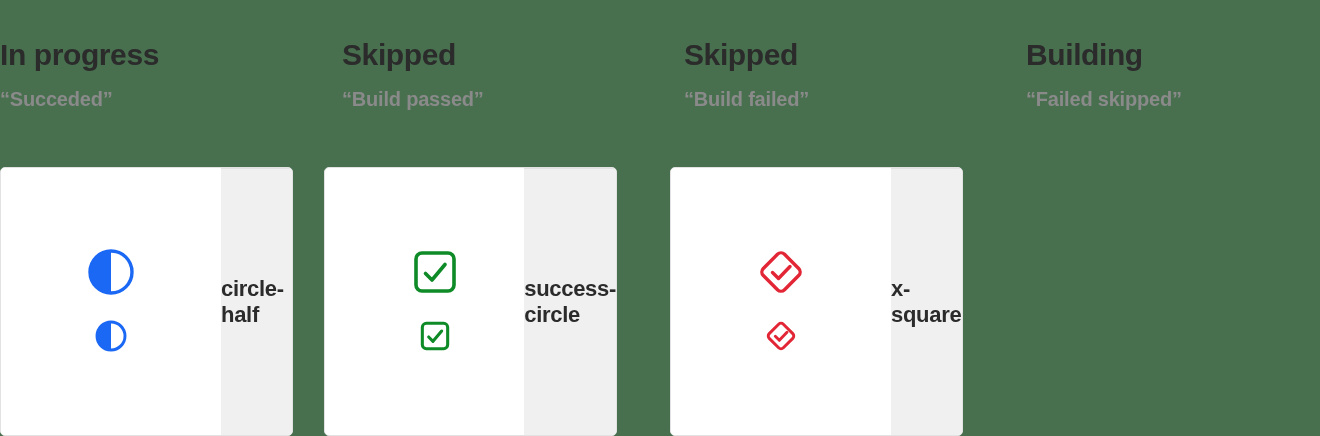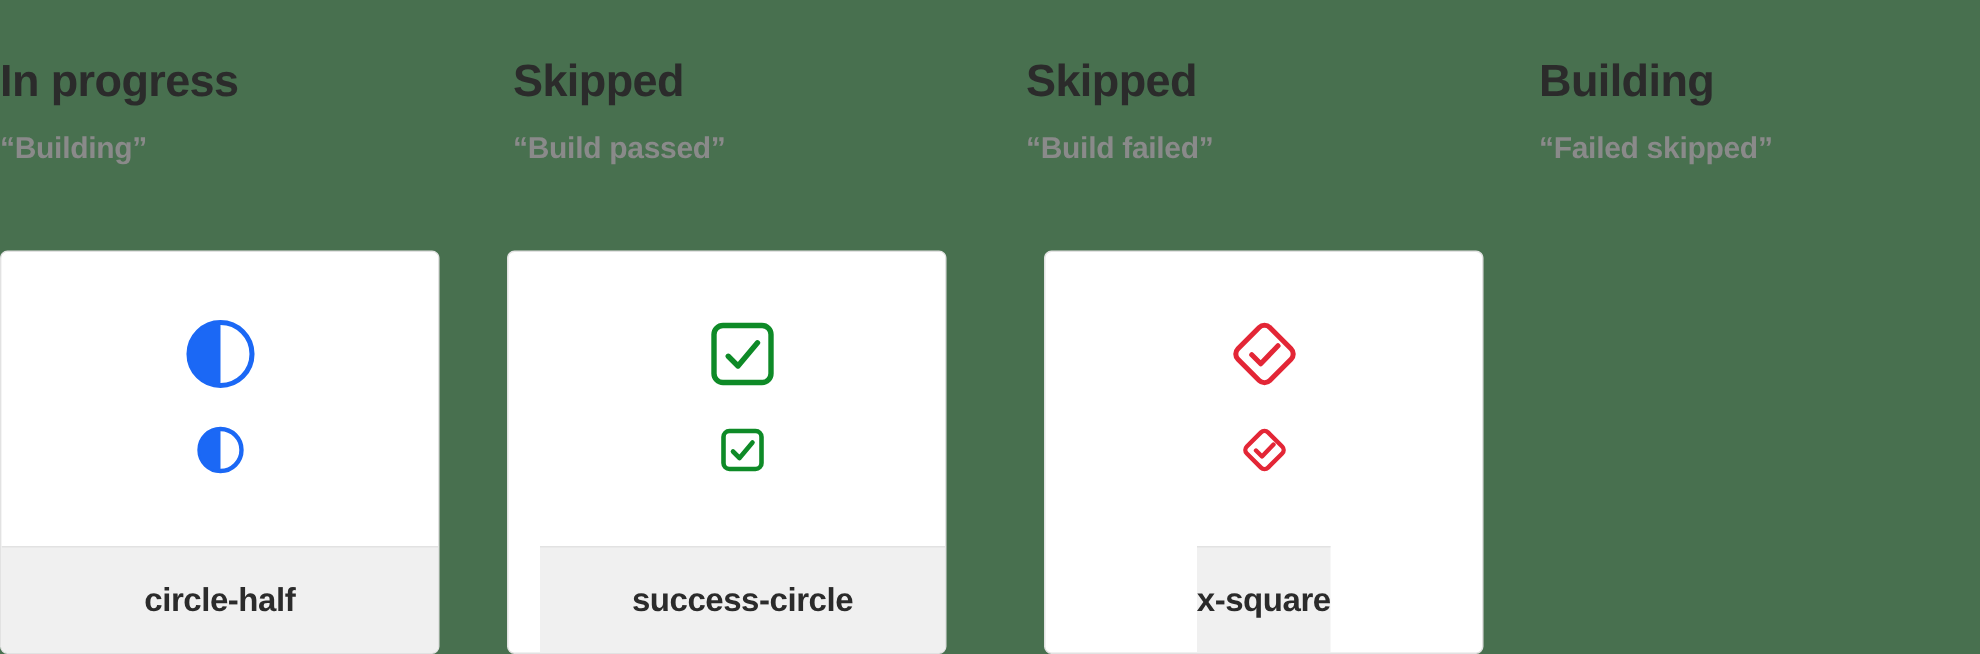--- a/index.html
+++ b/index.html
@@ -70,26 +70,26 @@
   .card {
     position: absolute;
     top: 0;
     width: 293px;
     height: 269px;
     background: #FFFFFF;
     border: 1px solid #E2E2E2;
     border-radius: 5px;
     overflow: hidden;
     display: flex;
-    flex-direction: column;
+    flex-direction: row;
   }
 
   .card.c0 { left: 0px; }
-  .card.c1 { left: 338px; padding-left: 21px; }
-  .card.c2 { left: 696px; align-items: center; }
+  .card.c1 { left: 324px; padding-left: 21px; }
+  .card.c2 { left: 670px; }
   .card.c3 { left: 1025px; }
 
   .card-body {
     flex: 1 1 auto;
     display: flex;
     flex-direction: column;
     align-items: center;
     justify-content: center;
     gap: 24px;
     background: #FFFFFF;
@@ -119,21 +119,21 @@
     letter-spacing: -0.3px;
   }
 </style>
 </head>
 <body>
 
 <div class="headings">
 
   <div class="heading-col c0">
     <div class="status-title">In progress</div>
-    <div class="status-sub">“Building”</div>
+    <div class="status-sub">“Succeded”</div>
   </div>
 
   <div class="heading-col c1">
     <div class="status-title">Skipped</div>
     <div class="status-sub">“Build passed”</div>
   </div>
 
   <div class="heading-col c2">
     <div class="status-title">Skipped</div>
     <div class="status-sub">“Build failed”</div>

